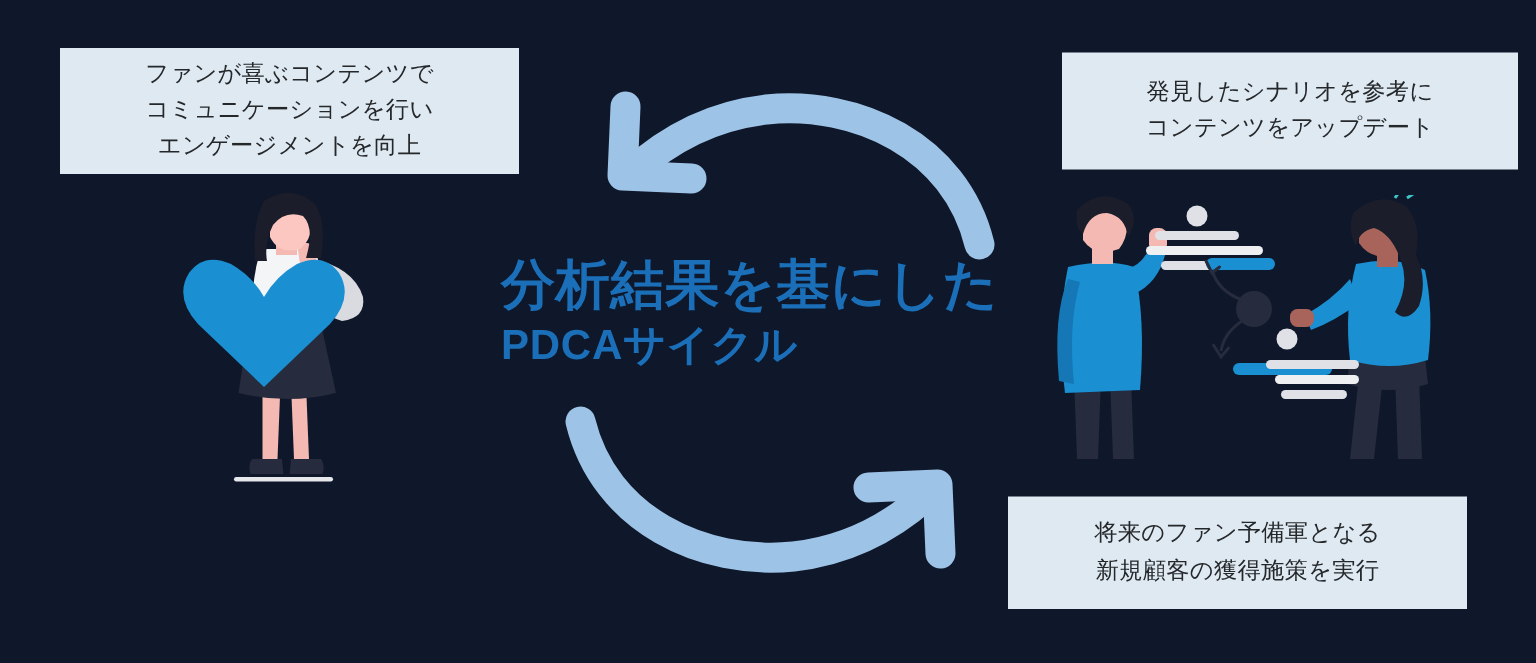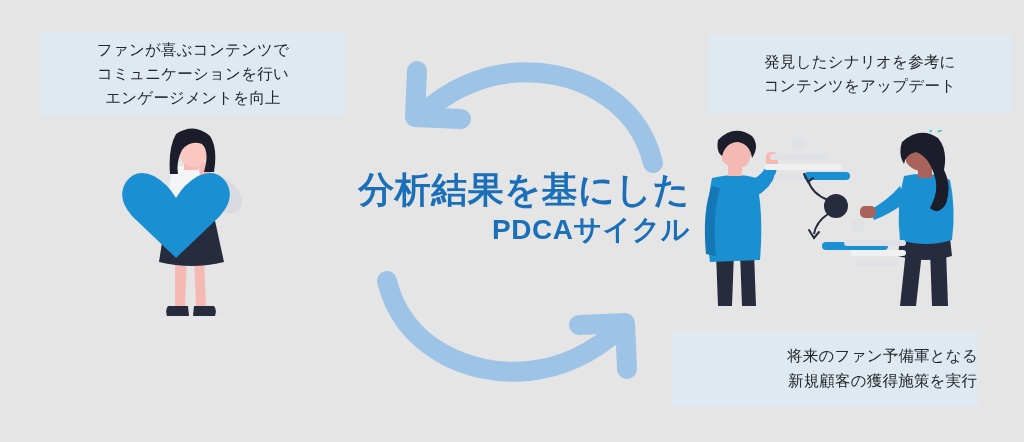--- a/index.html
+++ b/index.html
@@ -8,21 +8,21 @@
     padding: 0;
     background: #ffffff;
   }
   body {
     font-family: "Liberation Sans", "DejaVu Sans", sans-serif;
   }
   #stage {
     position: relative;
     width: 1024px;
     height: 442px;
-    background: #e5e5e5;
+    background: #0f172a;
     overflow: hidden;
   }
 
   
   .caption-box {
     position: absolute;
     background: #dfe9f1;
     display: flex;
     align-items: center;
     justify-content: center;
@@ -34,29 +34,29 @@
     font-size: 15.5px;
     line-height: 1.55;
     font-weight: 500;
     letter-spacing: 0.2px;
     white-space: pre-line;
   }
 
   #box-top-left    { left: 40px;  top: 32px;  width: 306px; height: 84px; }
   #box-top-right   { left: 672px; top: 35px;  width: 304px; height: 78px; margin-left: 36px; }
   #box-bottom-left { left: 40px;  top: 330px; width: 318px; height: 80px; }
-  #box-bottom-right{ left: 672px; top: 331px; width: 306px; height: 75px; justify-content: flex-end; }
+  #box-bottom-right{ left: 672px; top: 331px; width: 306px; height: 75px; }
 
   
   #center-title {
     position: absolute;
     left: 334px;
     top: 168px;
     width: 356px;
-    text-align: right;
+    text-align: left;
     color: #1a6fb8;
     font-weight: 700;
     line-height: 1.24;
   }
   #center-title .line1 { font-size: 36px; display: block; letter-spacing: 0.5px; }
   #center-title .line2 { font-size: 28px; display: block; letter-spacing: 0.5px; }
 
   
   .cycle-arrow {
     position: absolute;

